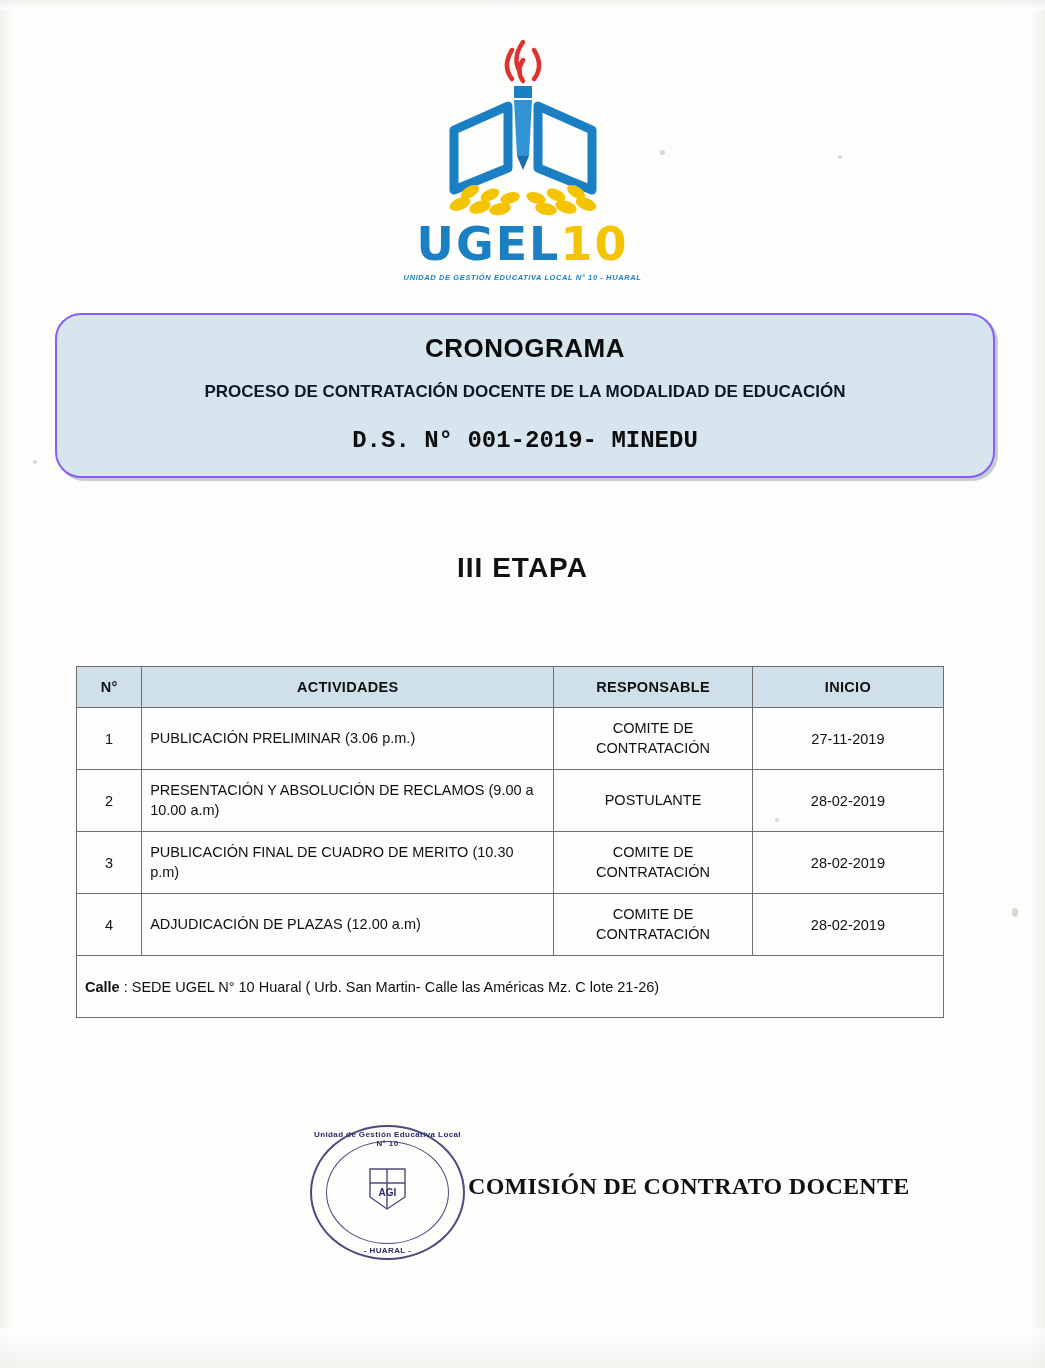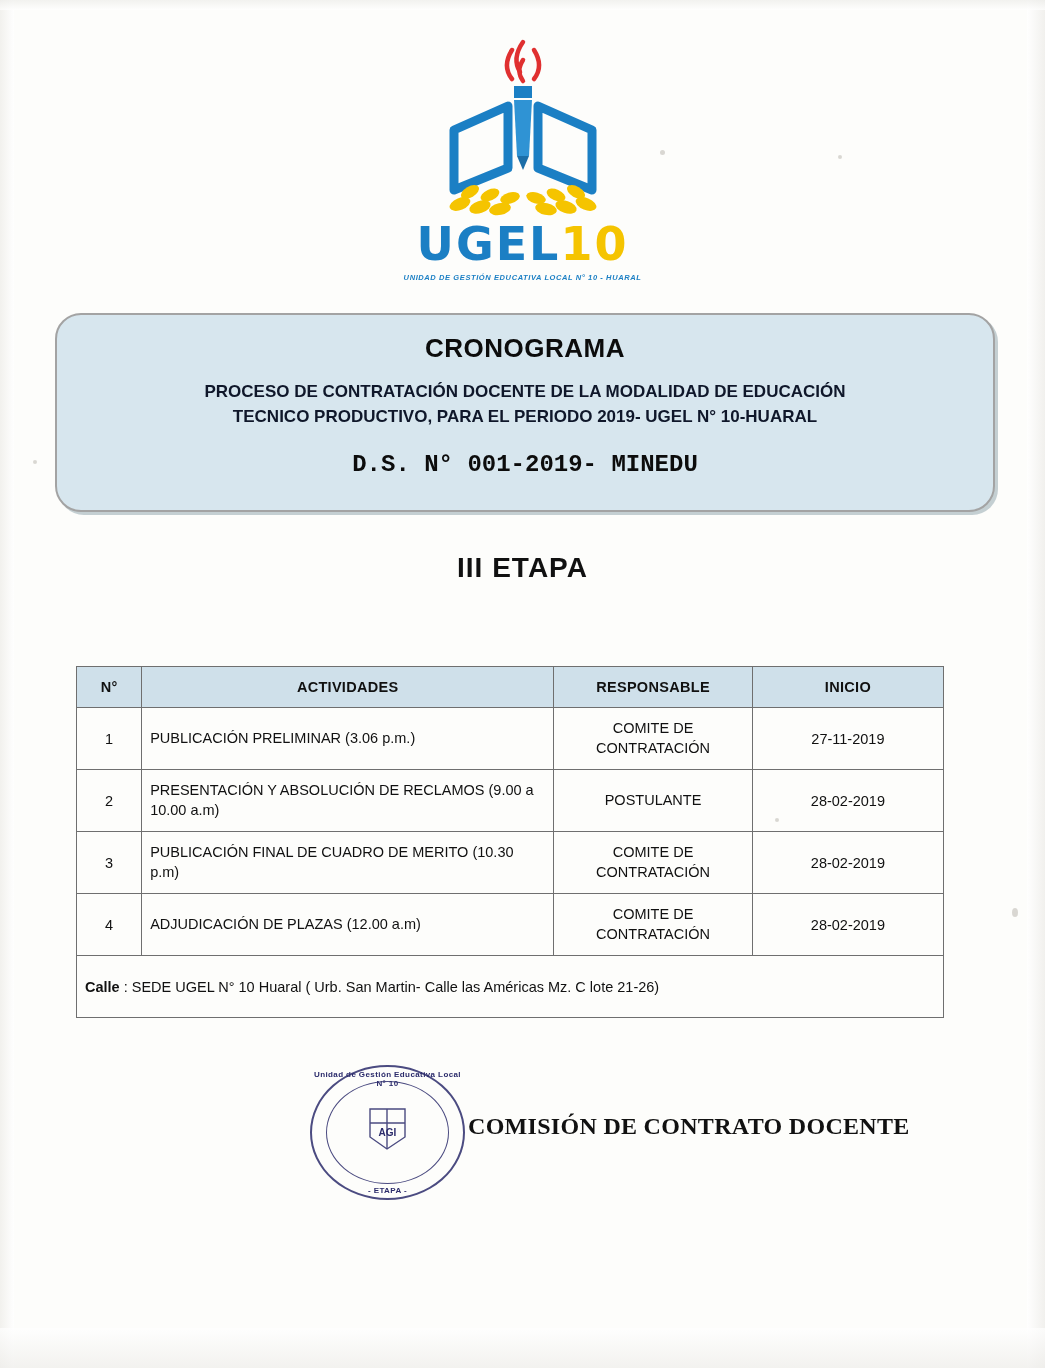--- a/index.html
+++ b/index.html
@@ -79,24 +79,24 @@
     font-style: italic;
   }
 
   
   .header-box {
     position: absolute;
     left: 55px;
     top: 313px;
     width: 940px;
     box-sizing: border-box;
-    border: 2px solid #a3a3a3;
+    border: 2px solid #8b5cf6;
     border-radius: 26px;
     background: #d7e6ee;
-    padding: 18px 28px 32px 28px;
+    padding: 18px 28px 22px 28px;
     box-shadow: 3px 3px 0 rgba(90,120,135,.35);
     text-align: center;
   }
   .header-title {
     font-size: 26px;
     font-weight: 700;
     letter-spacing: .5px;
     color: #0c0c0c;
     margin-bottom: 16px;
   }
@@ -163,21 +163,21 @@
     text-align: left;
     padding: 12px 10px 12px 12px;
     font-size: 14.5px;
   }
   .footer-row b { font-weight: 700; }
 
   
   .sign-area {
     position: absolute;
     left: 300px;
-    top: 1065px;
+    top: 1125px;
     width: 700px;
     height: 150px;
   }
   .seal {
     position: absolute;
     left: 10px;
     top: 0;
     width: 155px;
     height: 135px;
   }
@@ -290,21 +290,20 @@
     </div>
     <div class="logo-word">
       <span class="ugel">UGEL</span><span class="ten">10</span>
     </div>
     <div class="logo-sub">UNIDAD DE GESTIÓN EDUCATIVA LOCAL N° 10 - HUARAL</div>
   </div>
 
   <div class="header-box">
     <div class="header-title">CRONOGRAMA</div>
     <div class="header-line">PROCESO DE CONTRATACIÓN DOCENTE  DE LA MODALIDAD DE EDUCACIÓN</div>
-    <div class="header-line">TECNICO PRODUCTIVO, PARA EL PERIODO 2019- UGEL N° 10-HUARAL</div>
     <div class="header-ds">D.S. N° 001-2019- MINEDU</div>
   </div>
 
   <div class="etapa">III ETAPA</div>
 
   <div class="table-wrap">
     <table class="cron">
       <thead>
         <tr>
           <th class="col-n">N°</th>
@@ -346,21 +345,21 @@
       </tbody>
     </table>
   </div>
 
   <div class="sign-area">
     <div class="seal">
       <div class="seal-ring"></div>
       <div class="seal-ring inner"></div>
       <div class="seal-text-top">Unidad de Gestión Educativa Local N° 10</div>
       <div class="seal-center">AGI</div>
-      <div class="seal-text-bottom">- ETAPA -</div>
+      <div class="seal-text-bottom">- HUARAL -</div>
       <svg viewBox="0 0 155 135" width="155" height="135" style="position:absolute;left:0;top:0;" aria-hidden="true">
         <g fill="none" stroke="#2b2b6b" stroke-width="1.4" opacity=".85">
           <path d="M60 44 L95 44 L95 72 L77 84 L60 72 Z"></path>
           <line x1="60" y1="58" x2="95" y2="58"></line>
           <line x1="77" y1="44" x2="77" y2="84"></line>
         </g>
       </svg>
     </div>
     <div class="sign-name">COMISIÓN DE CONTRATO DOCENTE</div>
   </div>

